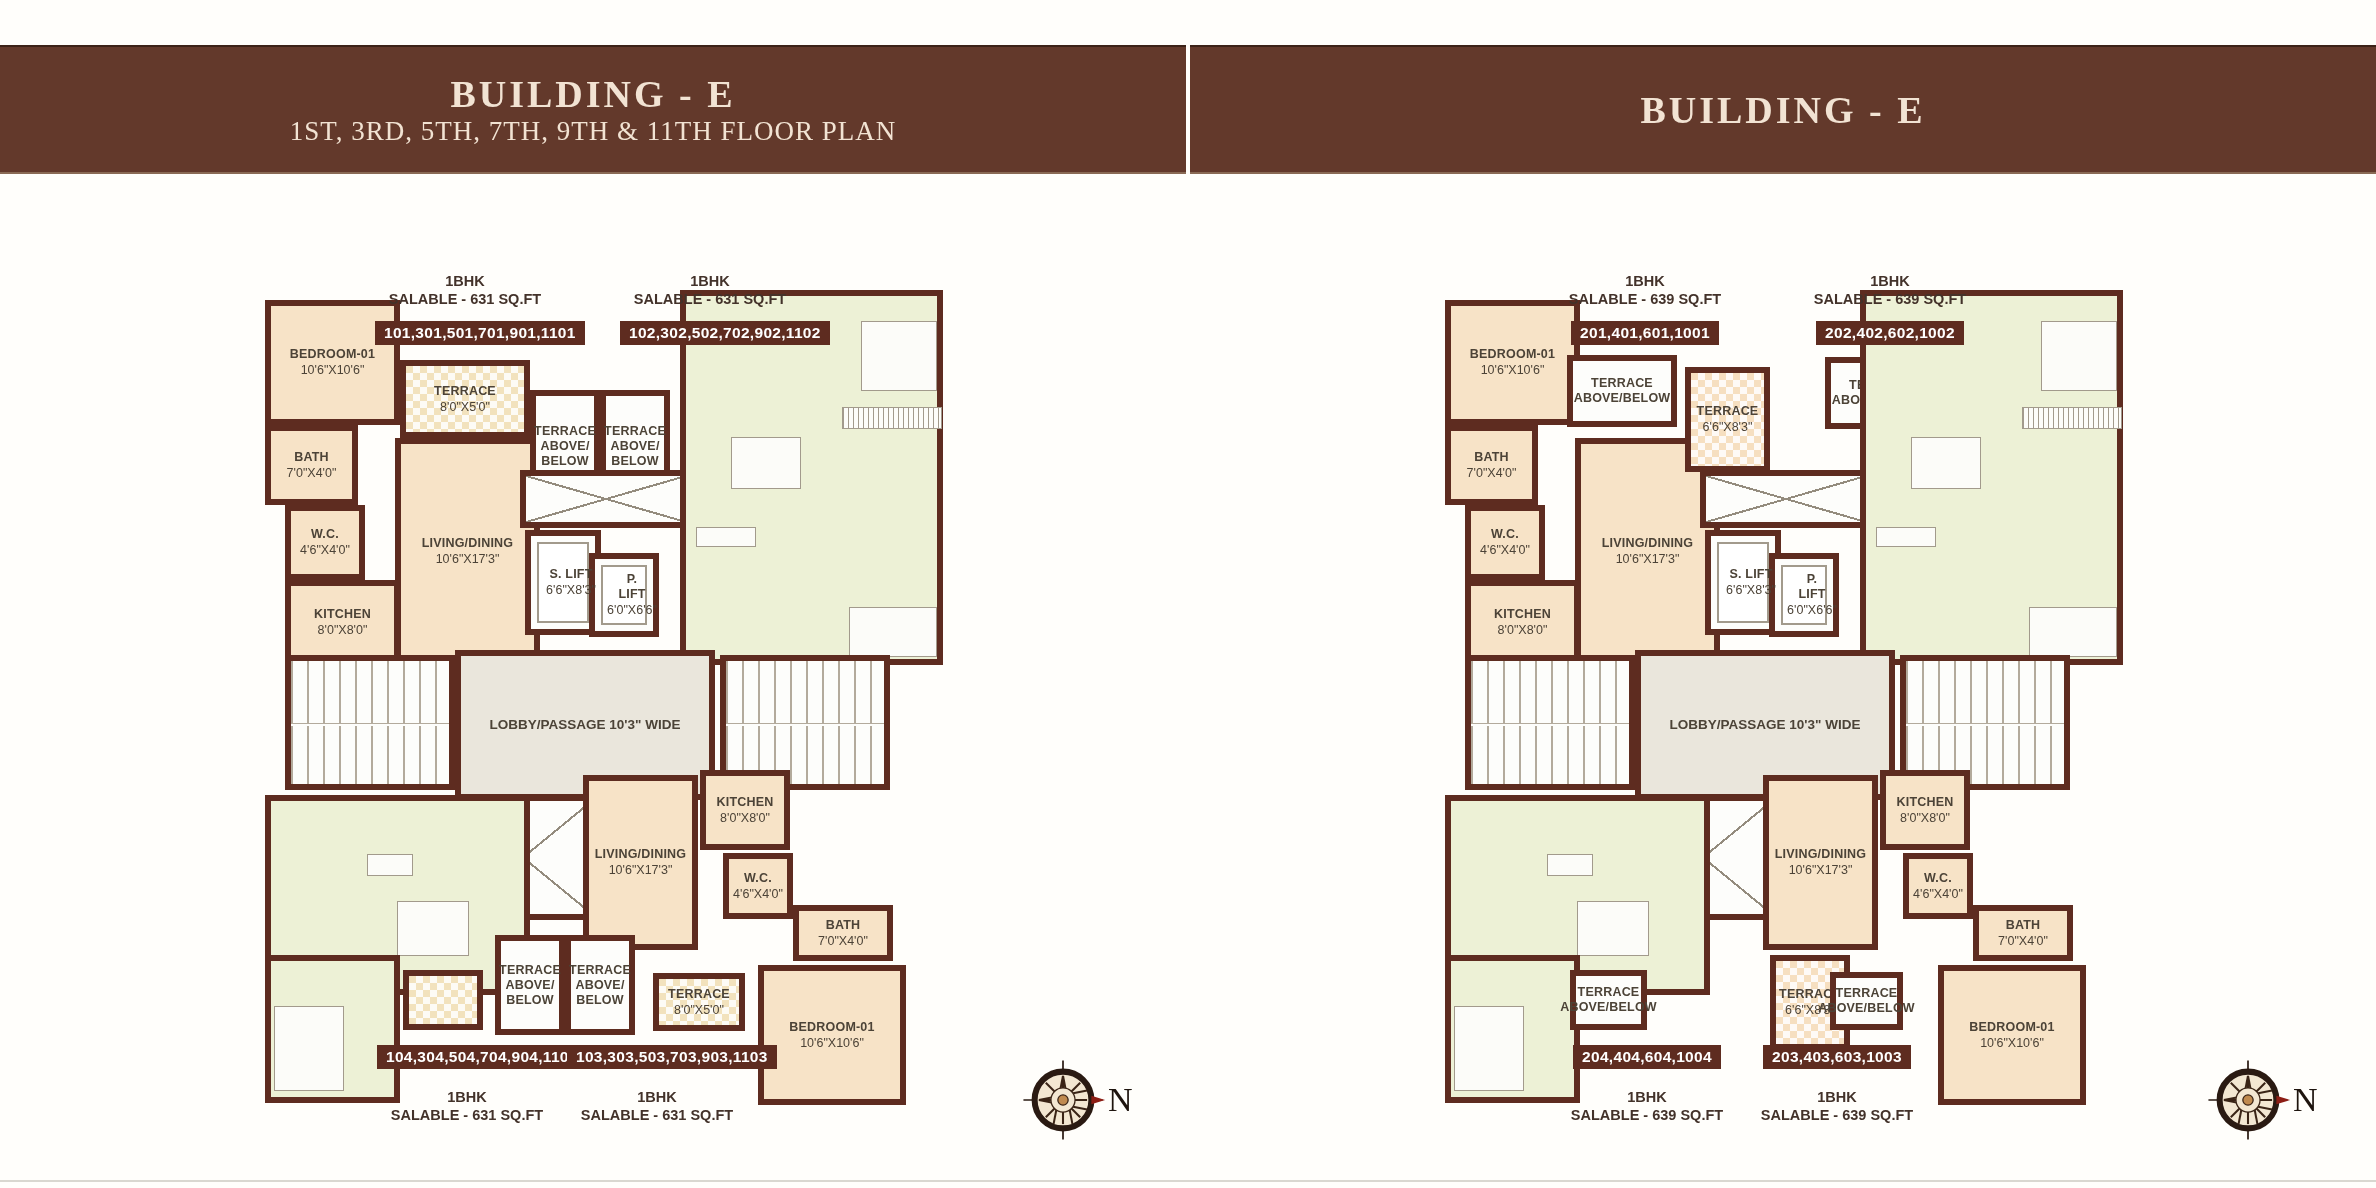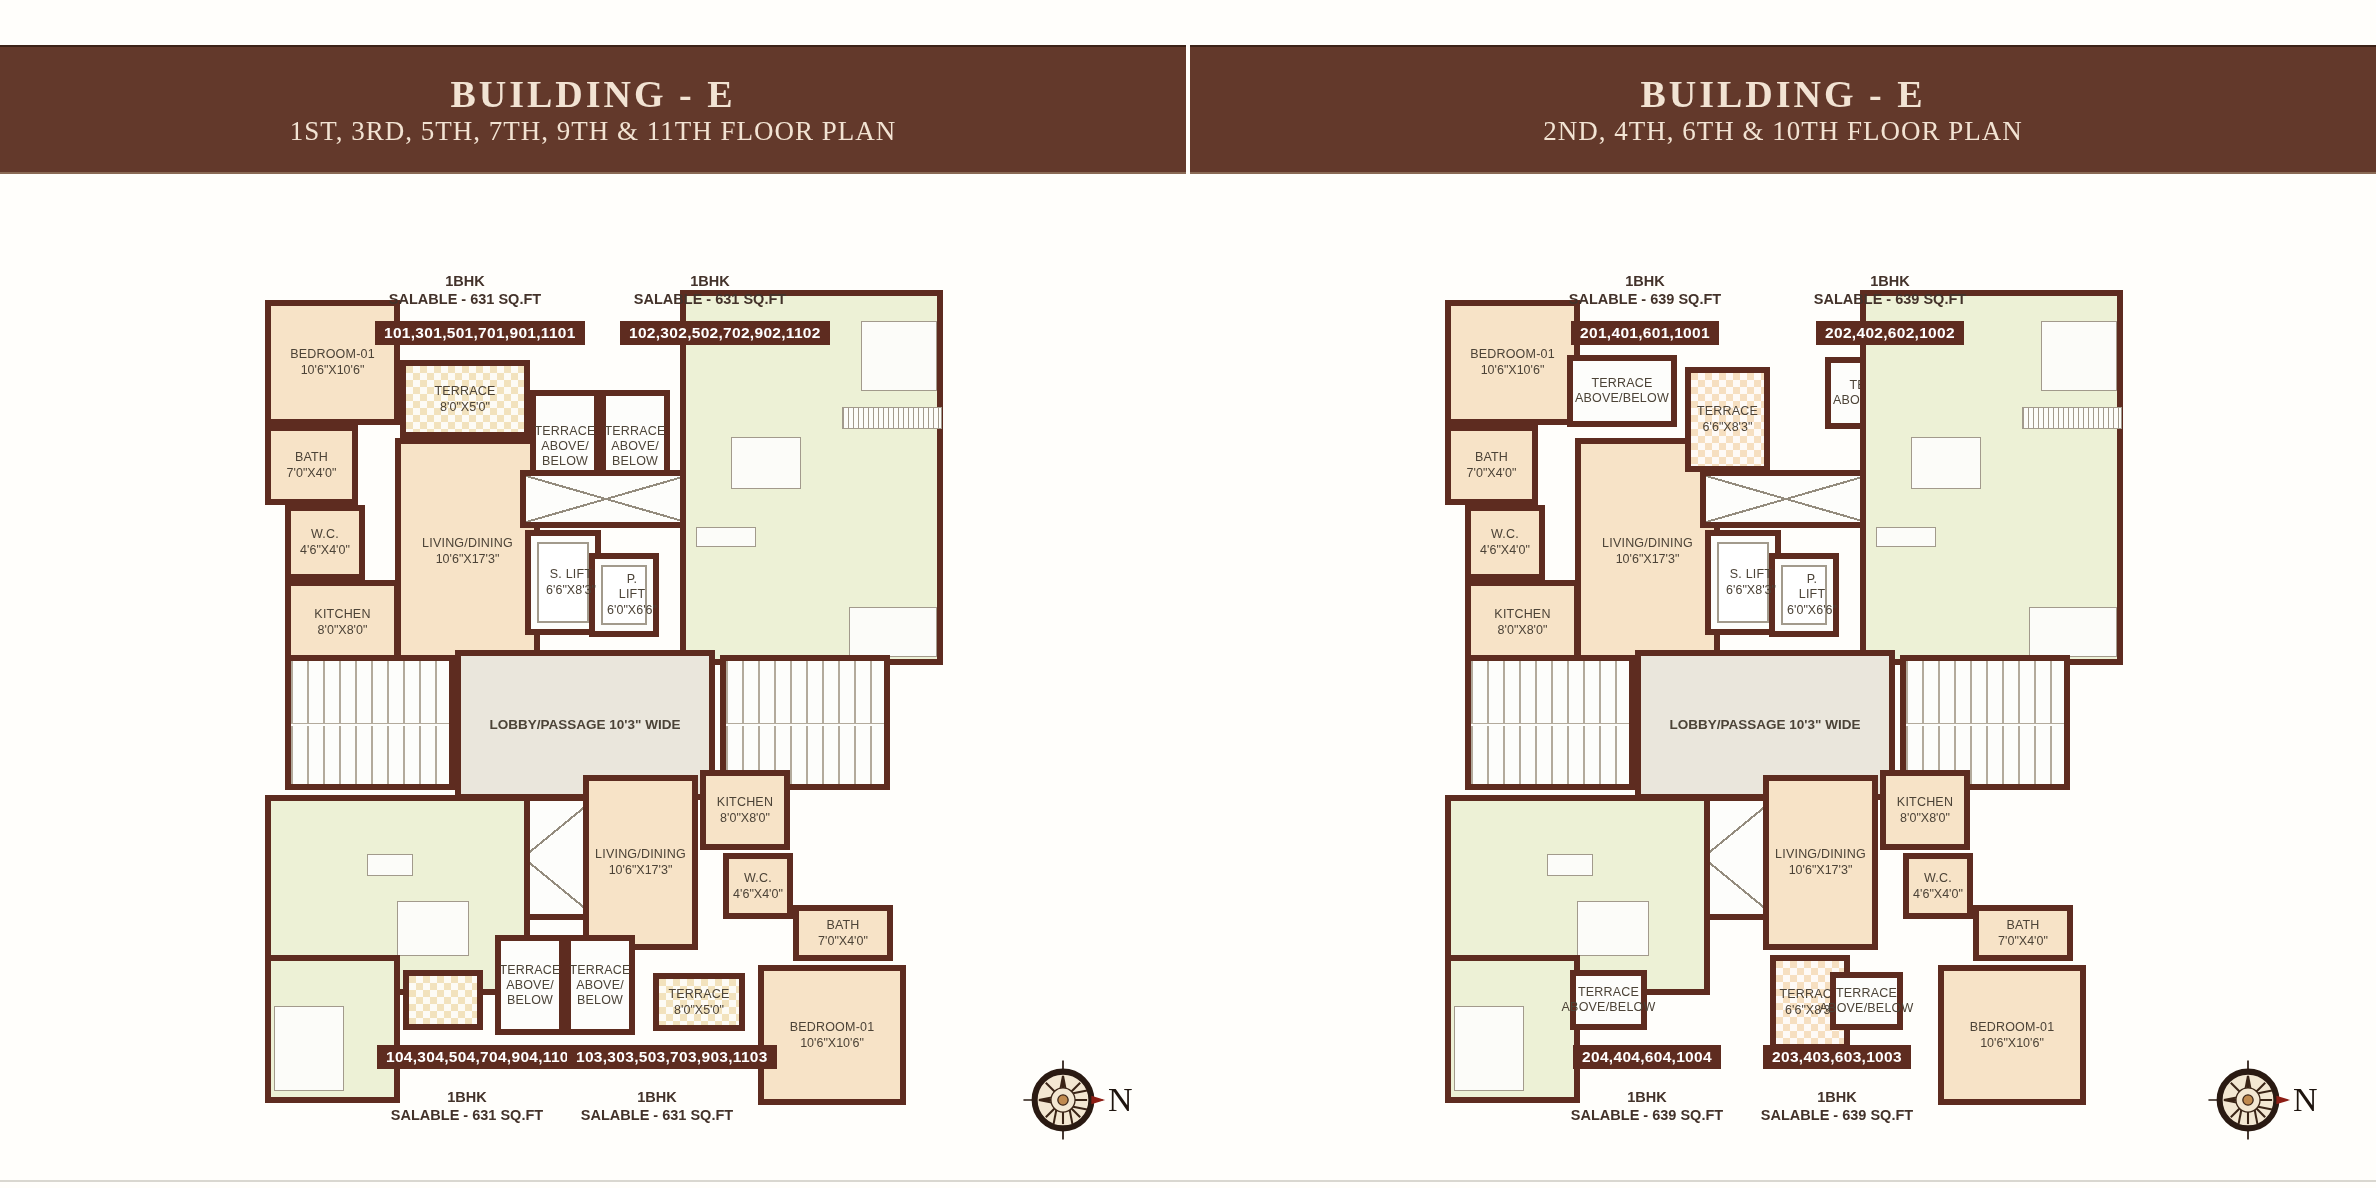--- a/index.html
+++ b/index.html
@@ -18,21 +18,21 @@
   .bottom-rule{position:absolute;left:0;top:1180px;width:2376px;height:2px;background:#d9d7d0;}
 
   
   .plan{position:absolute;top:255px;width:697px;height:855px;}
   .plan--a{left:253px;}
   .plan--b{left:1433px;}
 
   .room{position:absolute;border:6px solid #5e2c20;box-sizing:border-box;
         display:flex;flex-direction:column;align-items:center;justify-content:center;
         text-align:center;color:#4c4337;font-size:12.5px;line-height:1.2;padding:2px;}
-  .rl{font-weight:normal;letter-spacing:.2px;}
+  .rl{font-weight:bold;letter-spacing:.2px;}
   .rd{margin-top:1px;}
   .peach{background:#f7e3c7;}
   .green{background:#edf1d6;}
   .checker{background-color:#f2e2bd;
     background-image:
       linear-gradient(45deg,rgba(255,255,255,.85) 25%,transparent 25%,transparent 75%,rgba(255,255,255,.85) 75%),
       linear-gradient(45deg,rgba(255,255,255,.85) 25%,transparent 25%,transparent 75%,rgba(255,255,255,.85) 75%);
     background-size:14px 14px;background-position:0 0,7px 7px;}
   .lobby{background:#eae6dc;font-weight:bold;font-size:13.5px;}
   .stairs{background:#fdfdfb;
@@ -116,21 +116,20 @@
 <body>
 
 <div class="canvas">
 
   <div class="header header--left">
     <div class="header-title">BUILDING - E</div>
     <div class="header-subtitle">1ST, 3RD, 5TH, 7TH, 9TH &amp; 11TH FLOOR PLAN</div>
   </div>
   <div class="header header--right">
     <div class="header-title">BUILDING - E</div>
-    <div class="header-subtitle">2ND, 4TH, 6TH &amp; 10TH FLOOR PLAN</div>
   </div>
 
   <section class="plan plan--a">
 
     <div class="unit-label u-tl">
       <div class="u-type">1BHK</div>
       <div class="u-salable">SALABLE - 631 SQ.FT</div>
       <div class="badge">101,301,501,701,901,1101</div>
     </div>
     <div class="unit-label u-tr">

